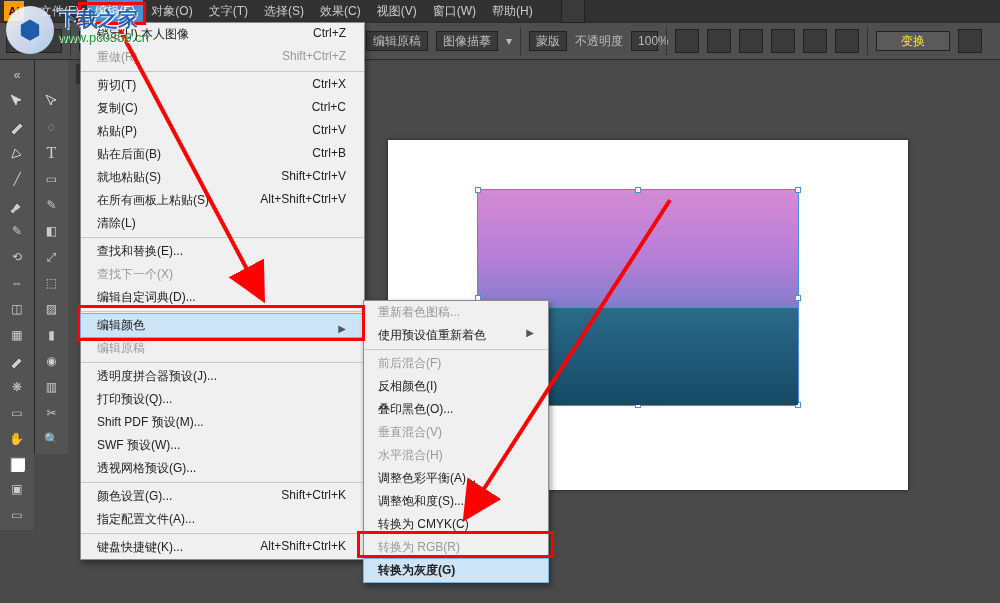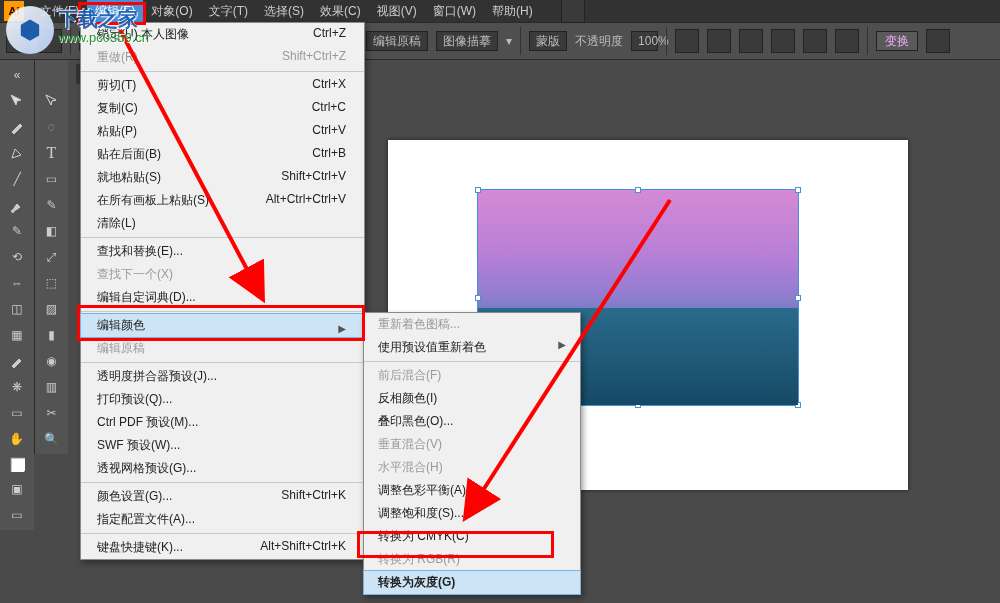--- a/index.html
+++ b/index.html
@@ -11,21 +11,21 @@
 .menu-item { padding: 11px 8px; cursor: default; }
 .menu-item.open { background: #4a90d9; color: #fff; }
 
 
 .optbar { height: 38px; background: #4f4f4f; border-top: 1px solid #2a2a2a; border-bottom: 1px solid #2a2a2a; display: flex; align-items: center; gap: 8px; padding: 0 6px; color: #bbb; }
 .optbar .sep { width: 1px; height: 28px; background: #333; }
 .sq-btn { width: 24px; height: 24px; background: #3a3a3a; border: 1px solid #222; }
 .opt-combo { height: 20px; background: #3a3a3a; border: 1px solid #222; color: #bbb; padding: 0 6px; display: flex; align-items: center; width: 70px; }
 .opt-combo.narrow { width: 27px; }
 .opt-btn { height: 20px; padding: 0 6px; background: #3a3a3a; border: 1px solid #222; display: flex; align-items: center; }
-.swap-btn { height: 20px; padding: 0 8px; background: #5a5a5a; border: 1px solid #222; color: #f0abfc; display: flex; align-items: center; }
+.swap-btn { height: 20px; padding: 0 24px; background: #5a5a5a; border: 1px solid #222; color: #fde047; display: flex; align-items: center; }
 
 
 .left-tools { position: absolute; left: 0; top: 60px; width: 34px; background: #535353; display: flex; flex-direction: column; padding: 2px 0; }
 .left-tools2 { position: absolute; left: 34px; top: 60px; width: 34px; background: #535353; display: flex; flex-direction: column; padding: 2px 0; border-left: 1px solid #2a2a2a; }
 .tool { width: 30px; height: 24px; margin: 1px auto; display: flex; align-items: center; justify-content: center; color: #ccc; }
 .tool.row { height: 22px; }
 .tool svg { width: 16px; height: 16px; fill: #ccc; stroke: #ccc; }
 
 
 .canvas { position: absolute; left: 68px; top: 60px; right: 0; bottom: 0; background: #4a4a4a; }
@@ -37,21 +37,21 @@
 
 
 .dropdown { position: absolute; left: 80px; top: 22px; width: 285px; background: #f0f0f0; border: 1px solid #8a8a8a; box-shadow: 2px 3px 6px rgba(0,0,0,.4); z-index: 10; }
 .dd-row { display: flex; justify-content: space-between; padding: 3px 18px 3px 16px; color: #222; }
 .dd-row.disabled { color: #999; }
 .dd-row.highlight { background: #cde4f7; border: 1px solid #7ab3e0; margin: -1px; align-items: flex-end; }
 .dd-sep { height: 1px; background: #c8c8c8; margin: 2px 0; }
 .dd-row .arrow { font-size: 10px; color: #555; }
 
 
-.submenu { position: absolute; left: 363px; top: 312px; width: 218px; background: #f0f0f0; border: 1px solid #8a8a8a; box-shadow: 2px 3px 6px rgba(0,0,0,.4); z-index: 11; }
+.submenu { position: absolute; left: 363px; top: 300px; width: 186px; background: #f0f0f0; border: 1px solid #8a8a8a; box-shadow: 2px 3px 6px rgba(0,0,0,.4); z-index: 11; }
 .submenu .dd-row { padding: 3px 14px 3px 14px; }
 .submenu .dd-row.highlight { background: #cde4f7; border: 1px solid #7ab3e0; font-weight: bold; }
 
 
 .red-box { position: absolute; border: 3px solid #ff0000; z-index: 20; pointer-events: none; }
 .red-arrow { position: absolute; z-index: 19; }
 
 
 .watermark { position: absolute; left: 0; top: 0; width: 200px; height: 60px; z-index: 30; opacity: .9; pointer-events:none; }
 .wm-circle { width: 48px; height: 48px; border-radius: 50%; background: linear-gradient(135deg,#fff,#c0d8ff); position:absolute; left:6px; top:6px; display:flex; align-items:center; justify-content:center; }
@@ -214,21 +214,21 @@
   <div class="dd-row">
       <span>贴在后面(B)</span>
       <span>Ctrl+B</span>
     </div>
   <div class="dd-row">
       <span>就地粘贴(S)</span>
       <span>Shift+Ctrl+V</span>
     </div>
   <div class="dd-row">
       <span>在所有画板上粘贴(S)</span>
-      <span>Alt+Ctrl+Ctrl+V</span>
+      <span>Alt+Shift+Ctrl+V</span>
     </div>
   <div class="dd-row">
       <span>清除(L)</span>
       <span></span>
     </div>
   <div class="dd-sep"></div>
   <div class="dd-row">
       <span>查找和替换(E)...</span>
       <span></span>
     </div>
@@ -252,21 +252,21 @@
   <div class="dd-sep"></div>
   <div class="dd-row">
       <span>透明度拼合器预设(J)...</span>
       <span></span>
     </div>
   <div class="dd-row">
       <span>打印预设(Q)...</span>
       <span></span>
     </div>
   <div class="dd-row">
-      <span>Ctrl PDF 预设(M)...</span>
+      <span>Shift PDF 预设(M)...</span>
       <span></span>
     </div>
   <div class="dd-row">
       <span>SWF 预设(W)...</span>
       <span></span>
     </div>
   <div class="dd-row">
       <span>透视网格预设(G)...</span>
       <span></span>
     </div>

